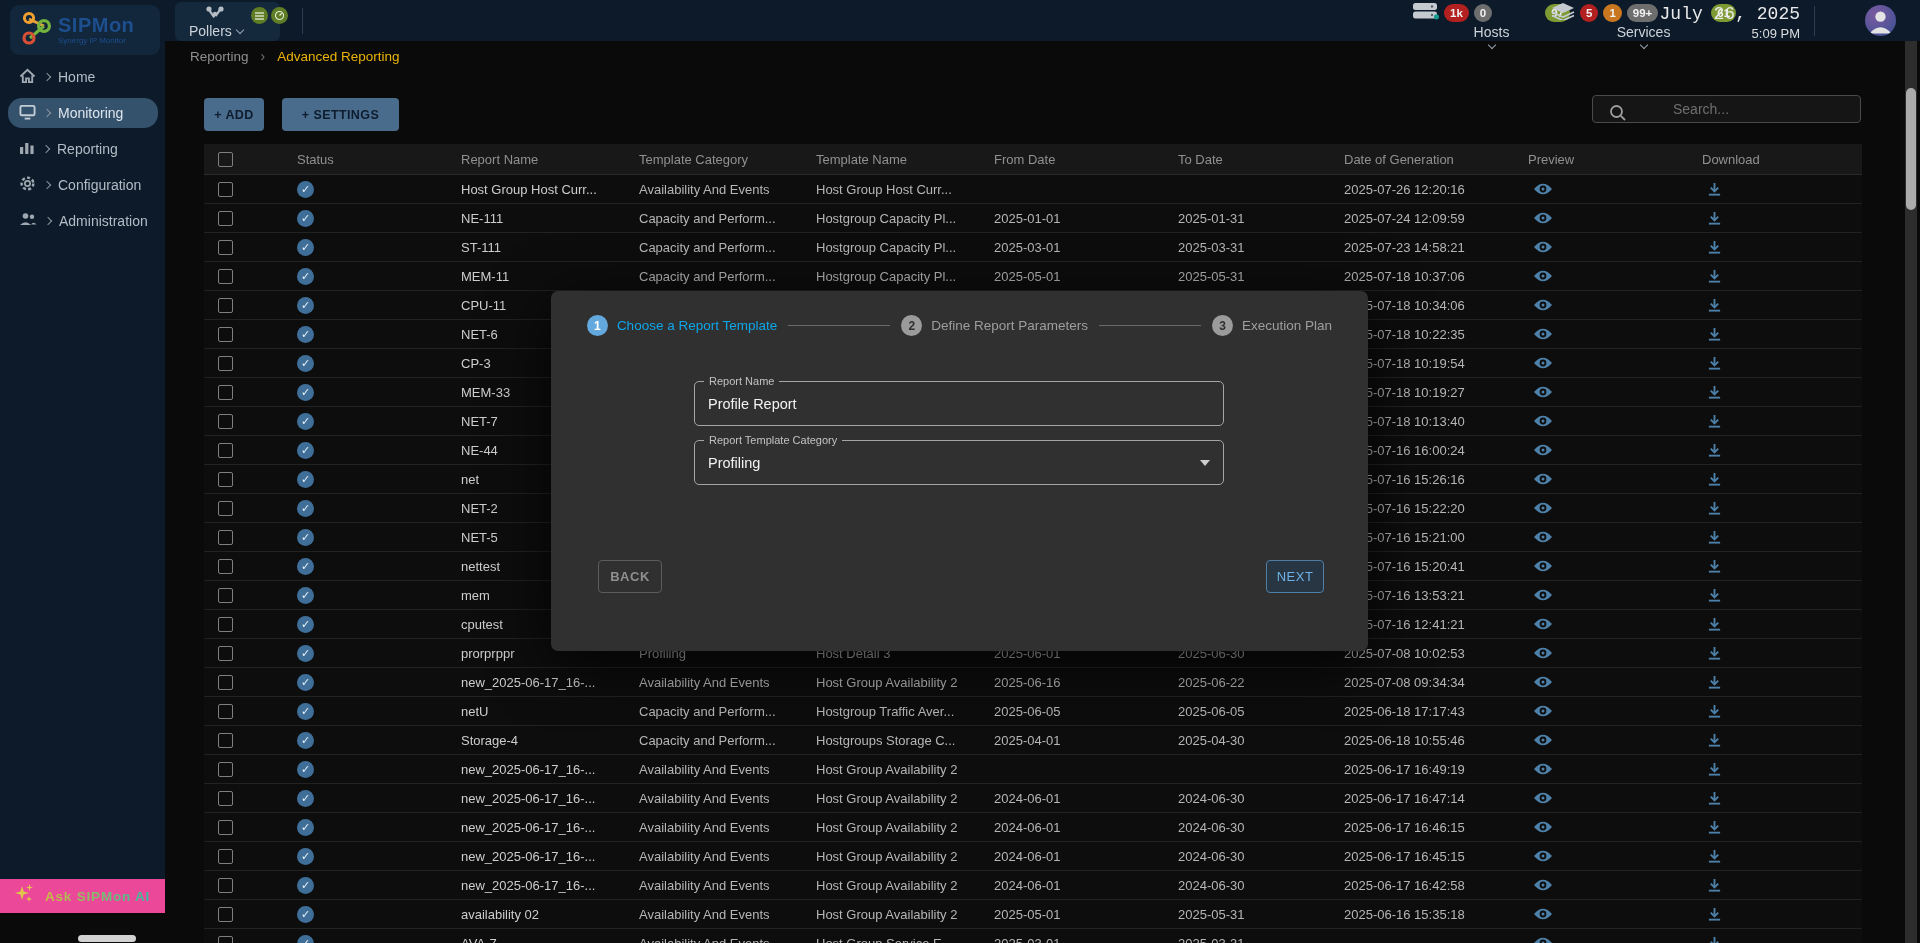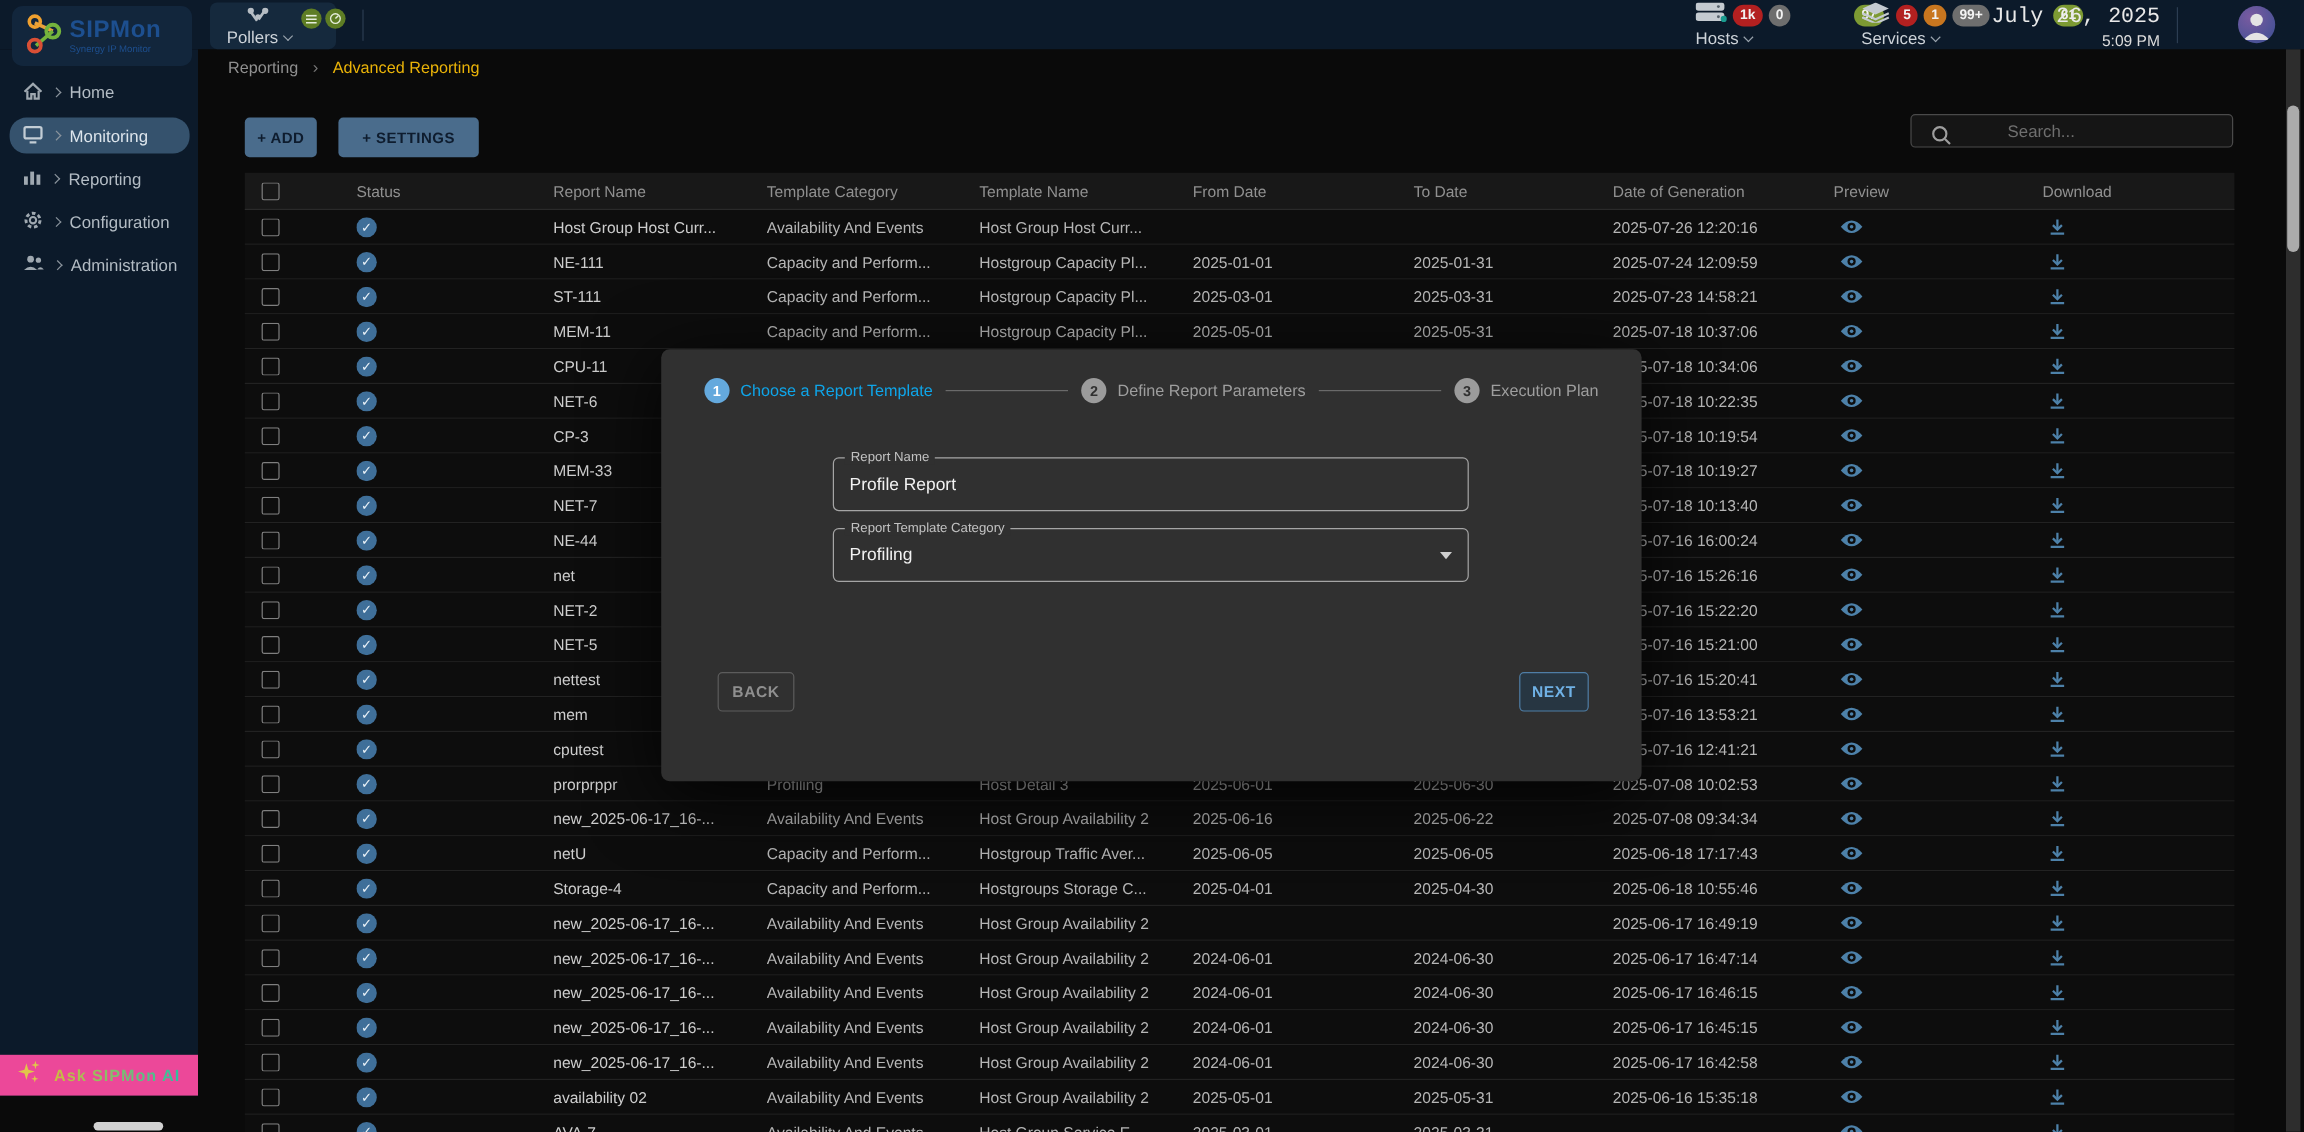--- a/index.html
+++ b/index.html
@@ -21,21 +21,21 @@
   .pbadge { position:absolute; top:5px; width:17px; height:17px; border-radius:50%; background:#5e7d24;
     display:flex; align-items:center; justify-content:center; color:#dfe8d2; font-size:10px; }
   .pbadge1 { left:76px; } .pbadge2 { left:96px; }
   .tdivider { position:absolute; top:8px; width:1px; height:26px; background:#2c3d52; }
 
   .chev { display:inline-block; width:6px; height:6px; border-right:1.6px solid #9aa4ae;
     border-bottom:1.6px solid #9aa4ae; transform:rotate(45deg); margin-top:-3px; }
 
   .topgroup { position:absolute; top:4px; }
   .topgroup .icon-row { display:flex; align-items:center; gap:5px; height:18px; }
-  .topgroup .glabel { font-size:14px; color:#cdd3d9; display:flex; align-items:center; gap:5px; margin-top:2px; }
+  .topgroup .glabel { font-size:14px; color:#cdd3d9; display:flex; align-items:center; gap:5px; margin-top:2px;flex-direction:column; }
   .badge { height:18px; min-width:18px; padding:0 6px; border-radius:9px; color:#f2f2f2;
     font-size:11.5px; font-weight:bold; display:flex; align-items:center; justify-content:center; }
   .b-red { background:#b32020; } .b-gray { background:#6e6e6e; } .b-green { background:#7d9a33;margin-left:48px; } .b-orange { background:#c8761f; }
 
   .datetime { position:absolute; right:120px; top:4px; text-align:right; color:#e9e9e9; }
   .dt-date { font-size:18px;font-family:Liberation Mono, monospace; } .dt-time { font-size:13px; margin-top:2px; color:#dcdcdc; }
   .avatar { position:absolute; right:24px; top:5px; width:31px; height:31px; border-radius:50%;
     background:radial-gradient(circle at 35% 30%, #7a5ba0, #3a4f93); overflow:hidden; }
 
   
@@ -98,21 +98,21 @@
   .field-label { position:absolute; top:-7px; left:9px; background:#303030; padding:0 5px; font-size:11px; color:#c2c2c2; }
   .field-value { height:100%; display:flex; align-items:center; padding-left:13px; padding-right:34px;
     font-size:14.5px; color:#f2f2f2; white-space:nowrap; overflow:hidden; }
   .caret { position:absolute; right:13px; top:19px; width:0; height:0;
     border-left:5px solid transparent; border-right:5px solid transparent; border-top:6px solid #cfcfcf; }
 
   .btn-back { position:absolute; left:47px; top:269px; width:64px; height:33px; background:transparent;
     border:1px solid #5c5c5c; border-radius:4px; color:#8f8f8f; font-size:13px; font-weight:bold;
     letter-spacing:.5px; font-family:inherit; cursor:default; }
   .btn-next { position:absolute; left:715px; top:269px; width:58px; height:33px; background:#273642;
-    border:1px solid #4f7ea6; border-radius:4px; color:#6fb1e5; font-size:13px; font-weight:bold;
+    border:1px solid #4f7ea6; border-radius:4px; color:#6fb1e5; font-size:13px; font-weight:normal;
     letter-spacing:.5px; font-family:inherit; cursor:pointer; }
 
   
   .scroll-track { position:absolute; right:3px; top:41px; width:12px; height:902px; background:#2d2d2d; z-index:3; }
   .scroll-thumb { position:absolute; left:1px; top:47px; width:10px; height:122px; background:#ababab; border-radius:5px; }
 </style>
 </head>
 <body>
 
 <div class="topbar">

